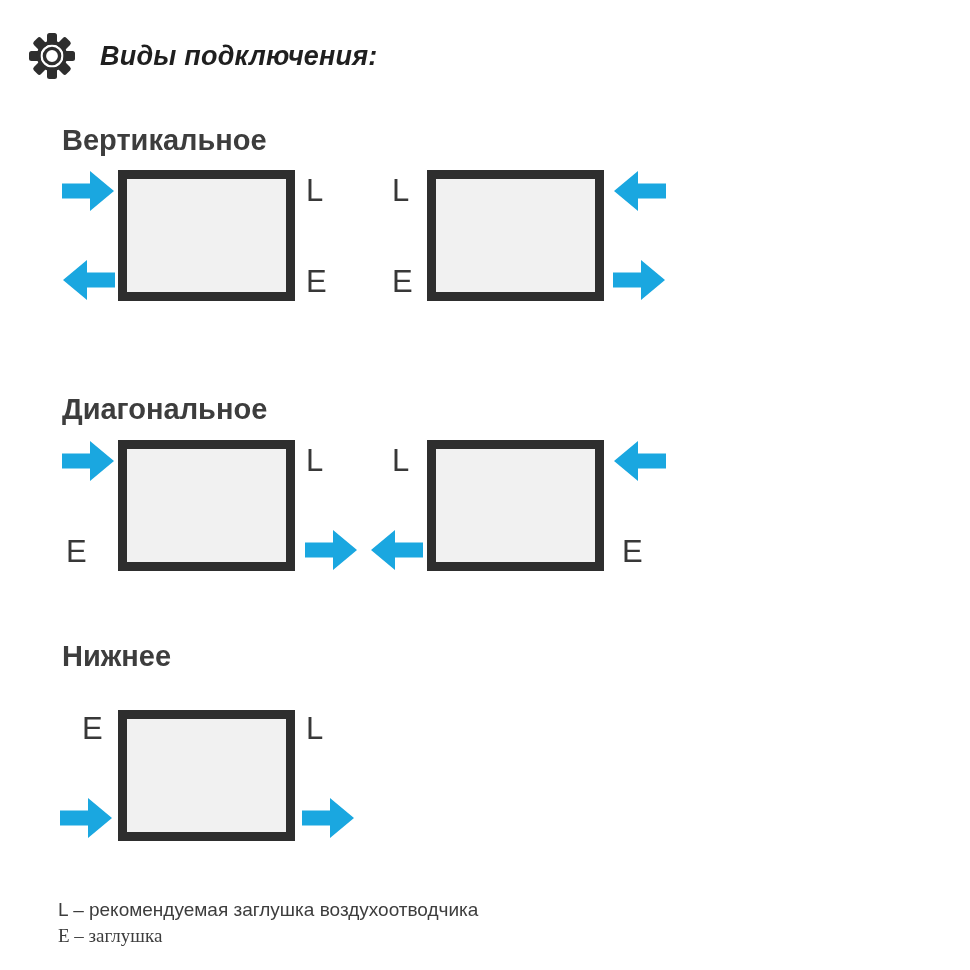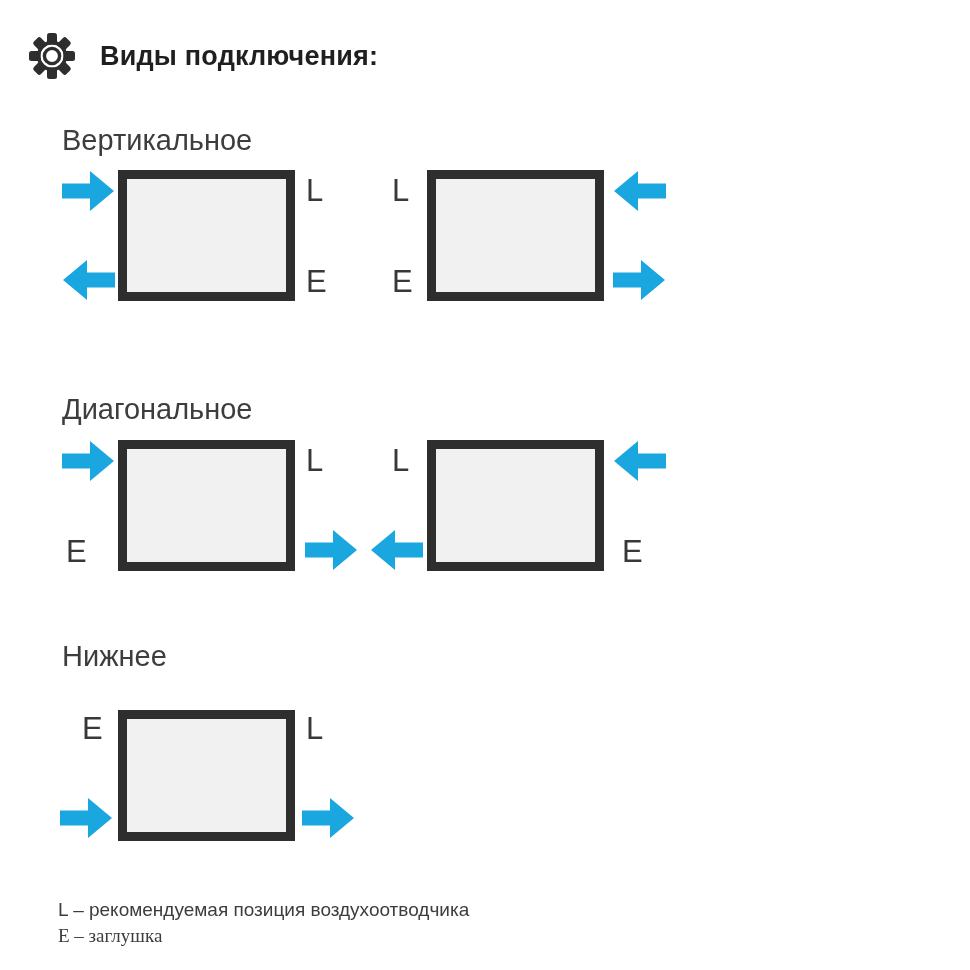--- a/index.html
+++ b/index.html
@@ -12,24 +12,24 @@
   }
   *{margin:0;padding:0;box-sizing:border-box;}
   html,body{background:#ffffff;}
   body{font-family:"Liberation Sans","DejaVu Sans",sans-serif;}
   .canvas{position:relative;width:970px;height:970px;background:#ffffff;overflow:hidden;}
 
   
   .gear{position:absolute;left:28px;top:32px;width:48px;height:48px;color:var(--color-dark);}
   .gear svg{width:100%;height:100%;display:block;}
   .page-title{position:absolute;left:100px;top:32px;height:48px;display:flex;align-items:center;
-    font-size:27px;font-weight:700;color:var(--color-title);letter-spacing:.2px;}
+    font-size:27px;font-weight:700;color:var(--color-title);letter-spacing:.2px;font-style:italic;}
 
   
-  .section-title{position:absolute;left:62px;font-size:29px;font-weight:400;color:var(--color-text);line-height:1.15;}
+  .section-title{position:absolute;left:62px;font-size:29px;font-weight:700;color:var(--color-text);line-height:1.15;}
   .st-vertical{top:124px;}
   .st-diagonal{top:393px;}
   .st-bottom{top:640px;}
 
   
   .radiator{position:absolute;width:177px;height:131px;border:9px solid var(--color-dark);background:var(--color-fill);}
 
   
   .arrow{position:absolute;width:53px;height:42px;}
   .arrow svg{width:100%;height:100%;display:block;fill:var(--color-accent);}
@@ -165,17 +165,17 @@
         </svg>
     </div>
     <div class="arrow b-arrow-out">
       <svg viewBox="0 0 53 42">
           <polygon points="0,13.5 28,13.5 28,1 52,21 28,41 28,28.5 0,28.5"></polygon>
         </svg>
     </div>
   </div>
 
   <div>
-    <div class="legend-line legend-1">L – рекомендуемая позиция воздухоотводчика</div>
+    <div class="legend-line legend-1">L – рекомендуемая заглушка воздухоотводчика</div>
     <div class="legend-line legend-2">E – заглушка</div>
   </div>
 
 </div>
 
 </body></html>

